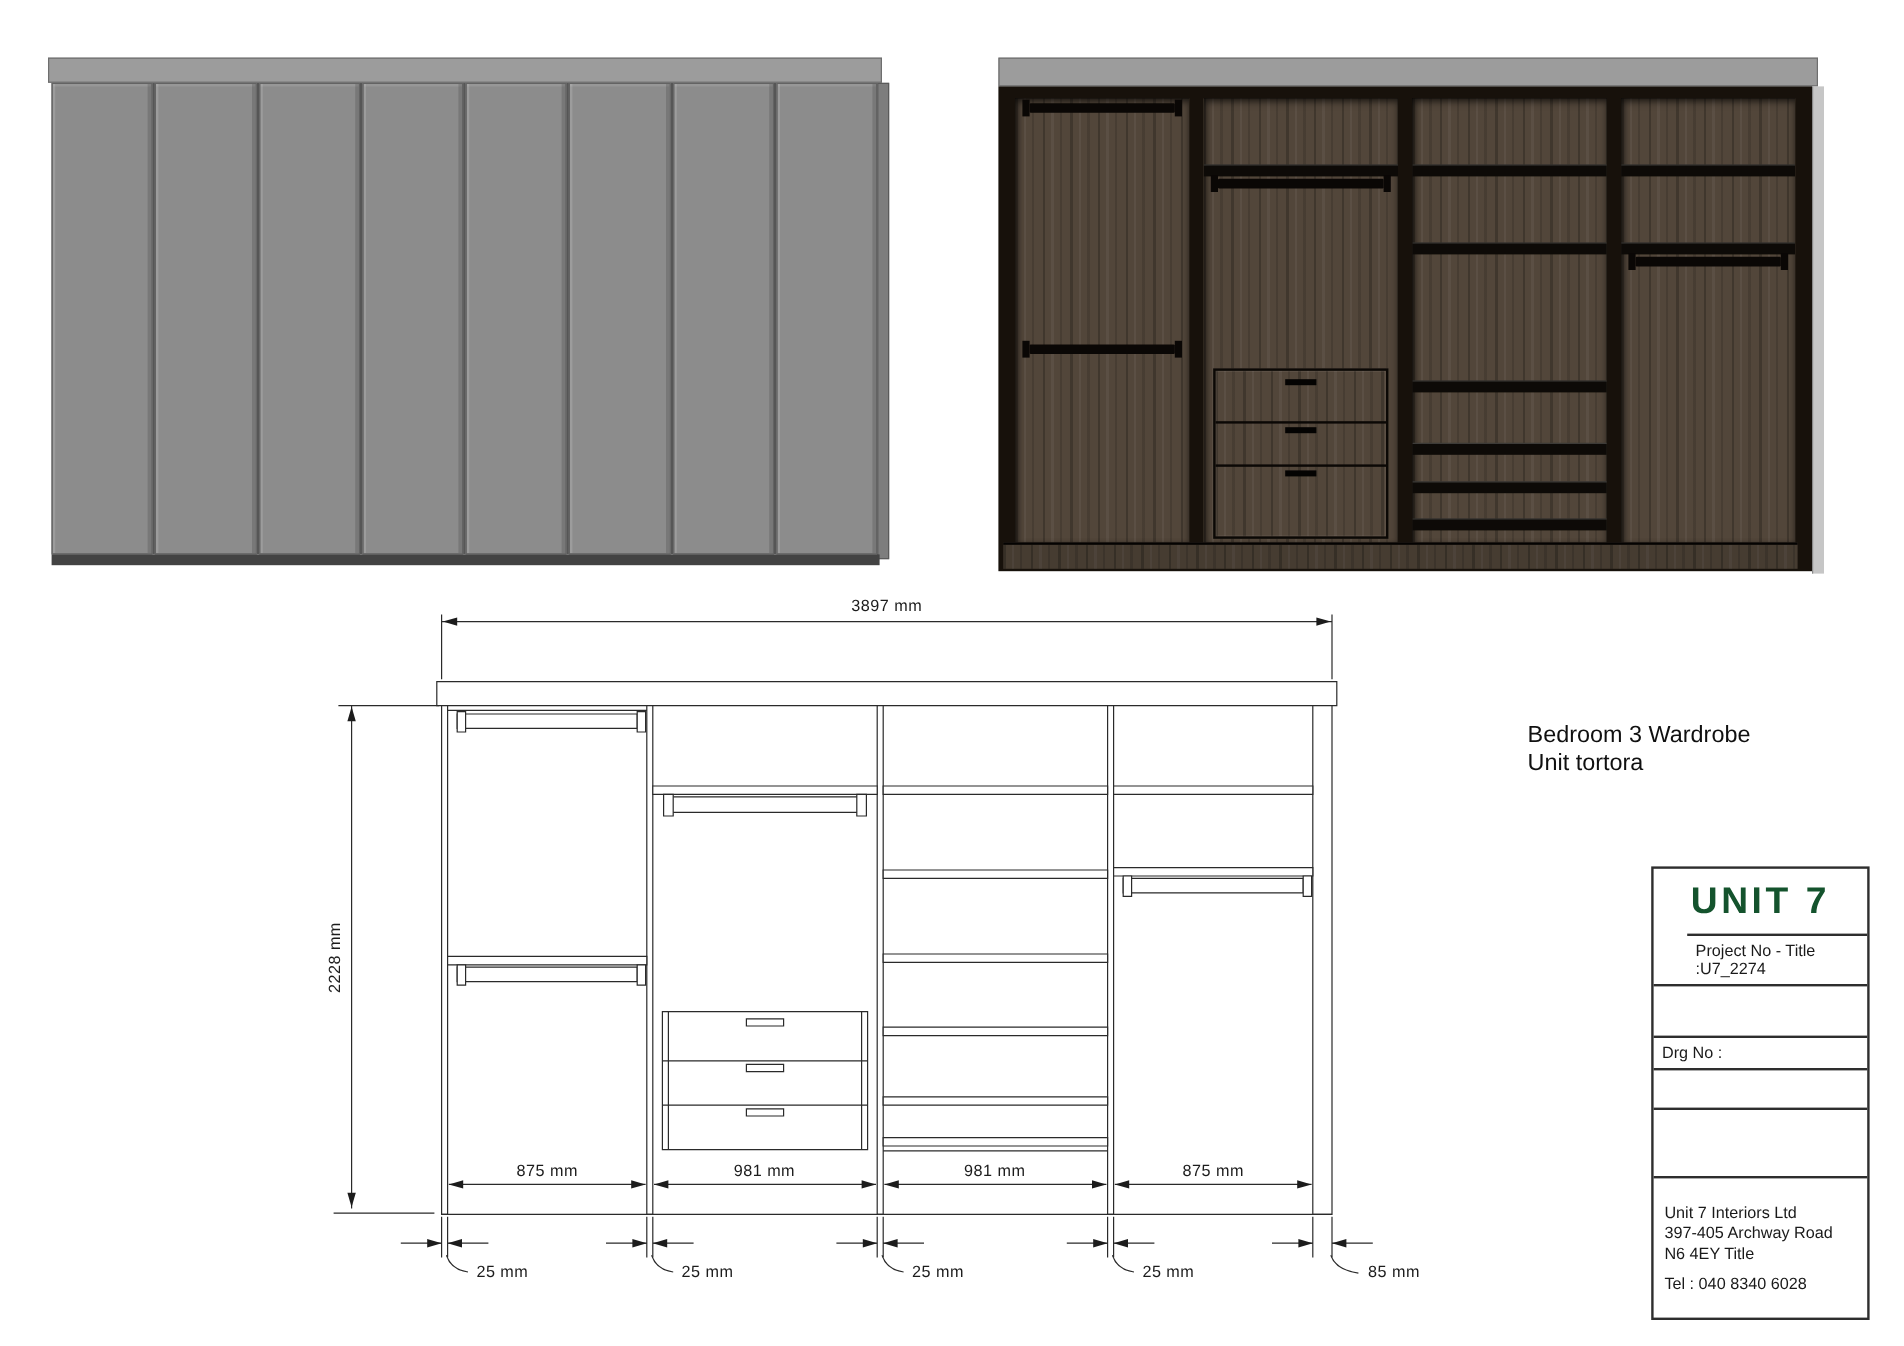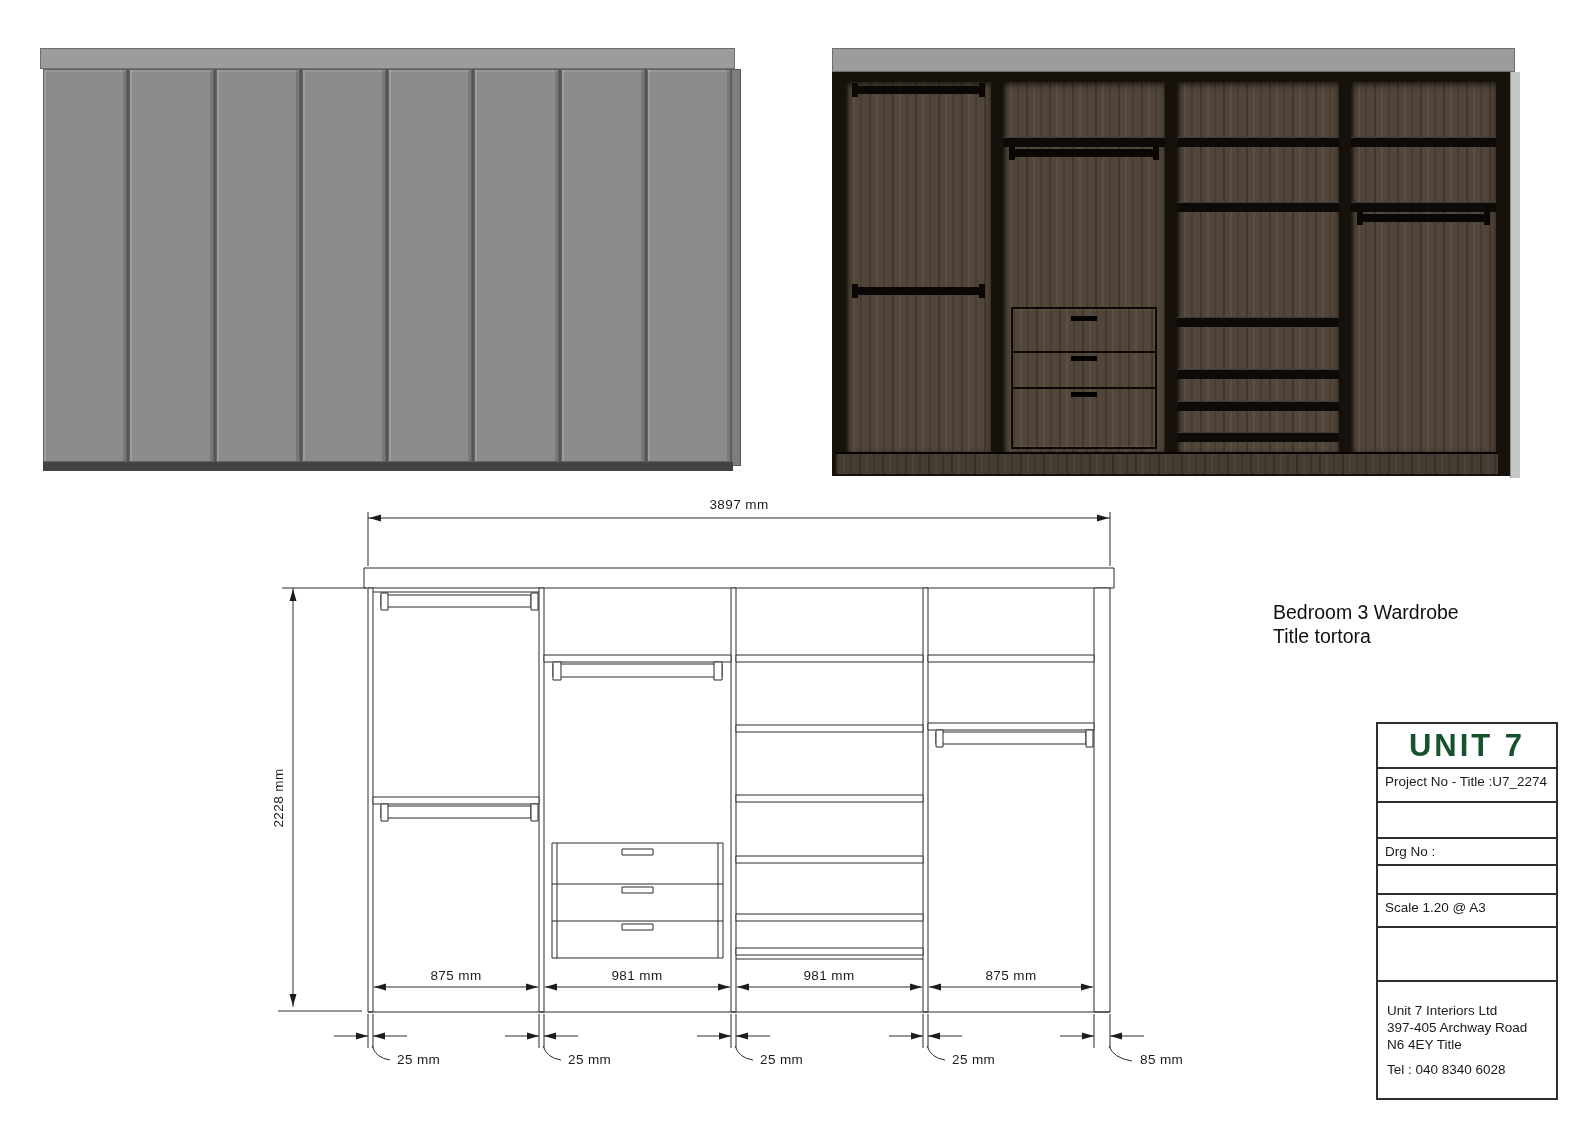--- a/index.html
+++ b/index.html
@@ -70,21 +70,21 @@
   .annotation{left:1273px;top:600px;font-size:19.5px;line-height:24px;color:#101010;}
 
   
   .title-block{left:1376px;top:722px;width:182px;height:378px;
                border:2px solid #2e2e2e;box-sizing:border-box;
                display:flex;flex-direction:column;background:#fff;font-size:13.5px;}
   .tb-row{border-top:2px solid #2e2e2e;box-sizing:border-box;padding:5px 7px;}
   .tb-row:first-child{border-top:none;}
   .tb-logo{height:64px;display:flex;align-items:center;justify-content:center;
            font-size:31px;font-weight:700;letter-spacing:3px;color:#14532d;padding:0;}
-  .tb-project{height:44px;}
+  .tb-project{height:44px;margin-left:28px;}
   .tb-sp1{height:48px;}
   .tb-drg{height:28px;}
   .tb-sp2{height:37px;}
   .tb-scale{height:43px;}
   .tb-sp3{height:32px;}
   .tb-address{flex:1 1 auto;padding:20px 9px;line-height:17px;margin-top:28px;}
   .tb-tel{margin-top:8px;}
 </style>
 </head>
 <body>
@@ -256,30 +256,29 @@
     <text x="397" y="1064">25 mm</text>
     <text x="568" y="1064">25 mm</text>
     <text x="760" y="1064">25 mm</text>
     <text x="952" y="1064">25 mm</text>
     <text x="1140" y="1064">85 mm</text>
   </g>
 </svg>
 
 <div class="abs annotation">
   <div>Bedroom 3 Wardrobe</div>
-  <div>Title tortora</div>
+  <div>Unit tortora</div>
 </div>
 
 <div class="abs title-block">
   <div class="tb-row tb-logo">UNIT 7</div>
   <div class="tb-row tb-project">Project No - Title :U7_2274</div>
   <div class="tb-row tb-sp1"></div>
   <div class="tb-row tb-drg">Drg No :</div>
   <div class="tb-row tb-sp2"></div>
-  <div class="tb-row tb-scale">Scale 1.20 @ A3</div>
   <div class="tb-row tb-sp3"></div>
   <div class="tb-row tb-address">
     <div>Unit 7 Interiors Ltd</div>
     <div>397-405 Archway Road</div>
     <div>N6 4EY Title</div>
     <div class="tb-tel">Tel : 040 8340 6028</div>
   </div>
 </div>
 
 </body></html>

